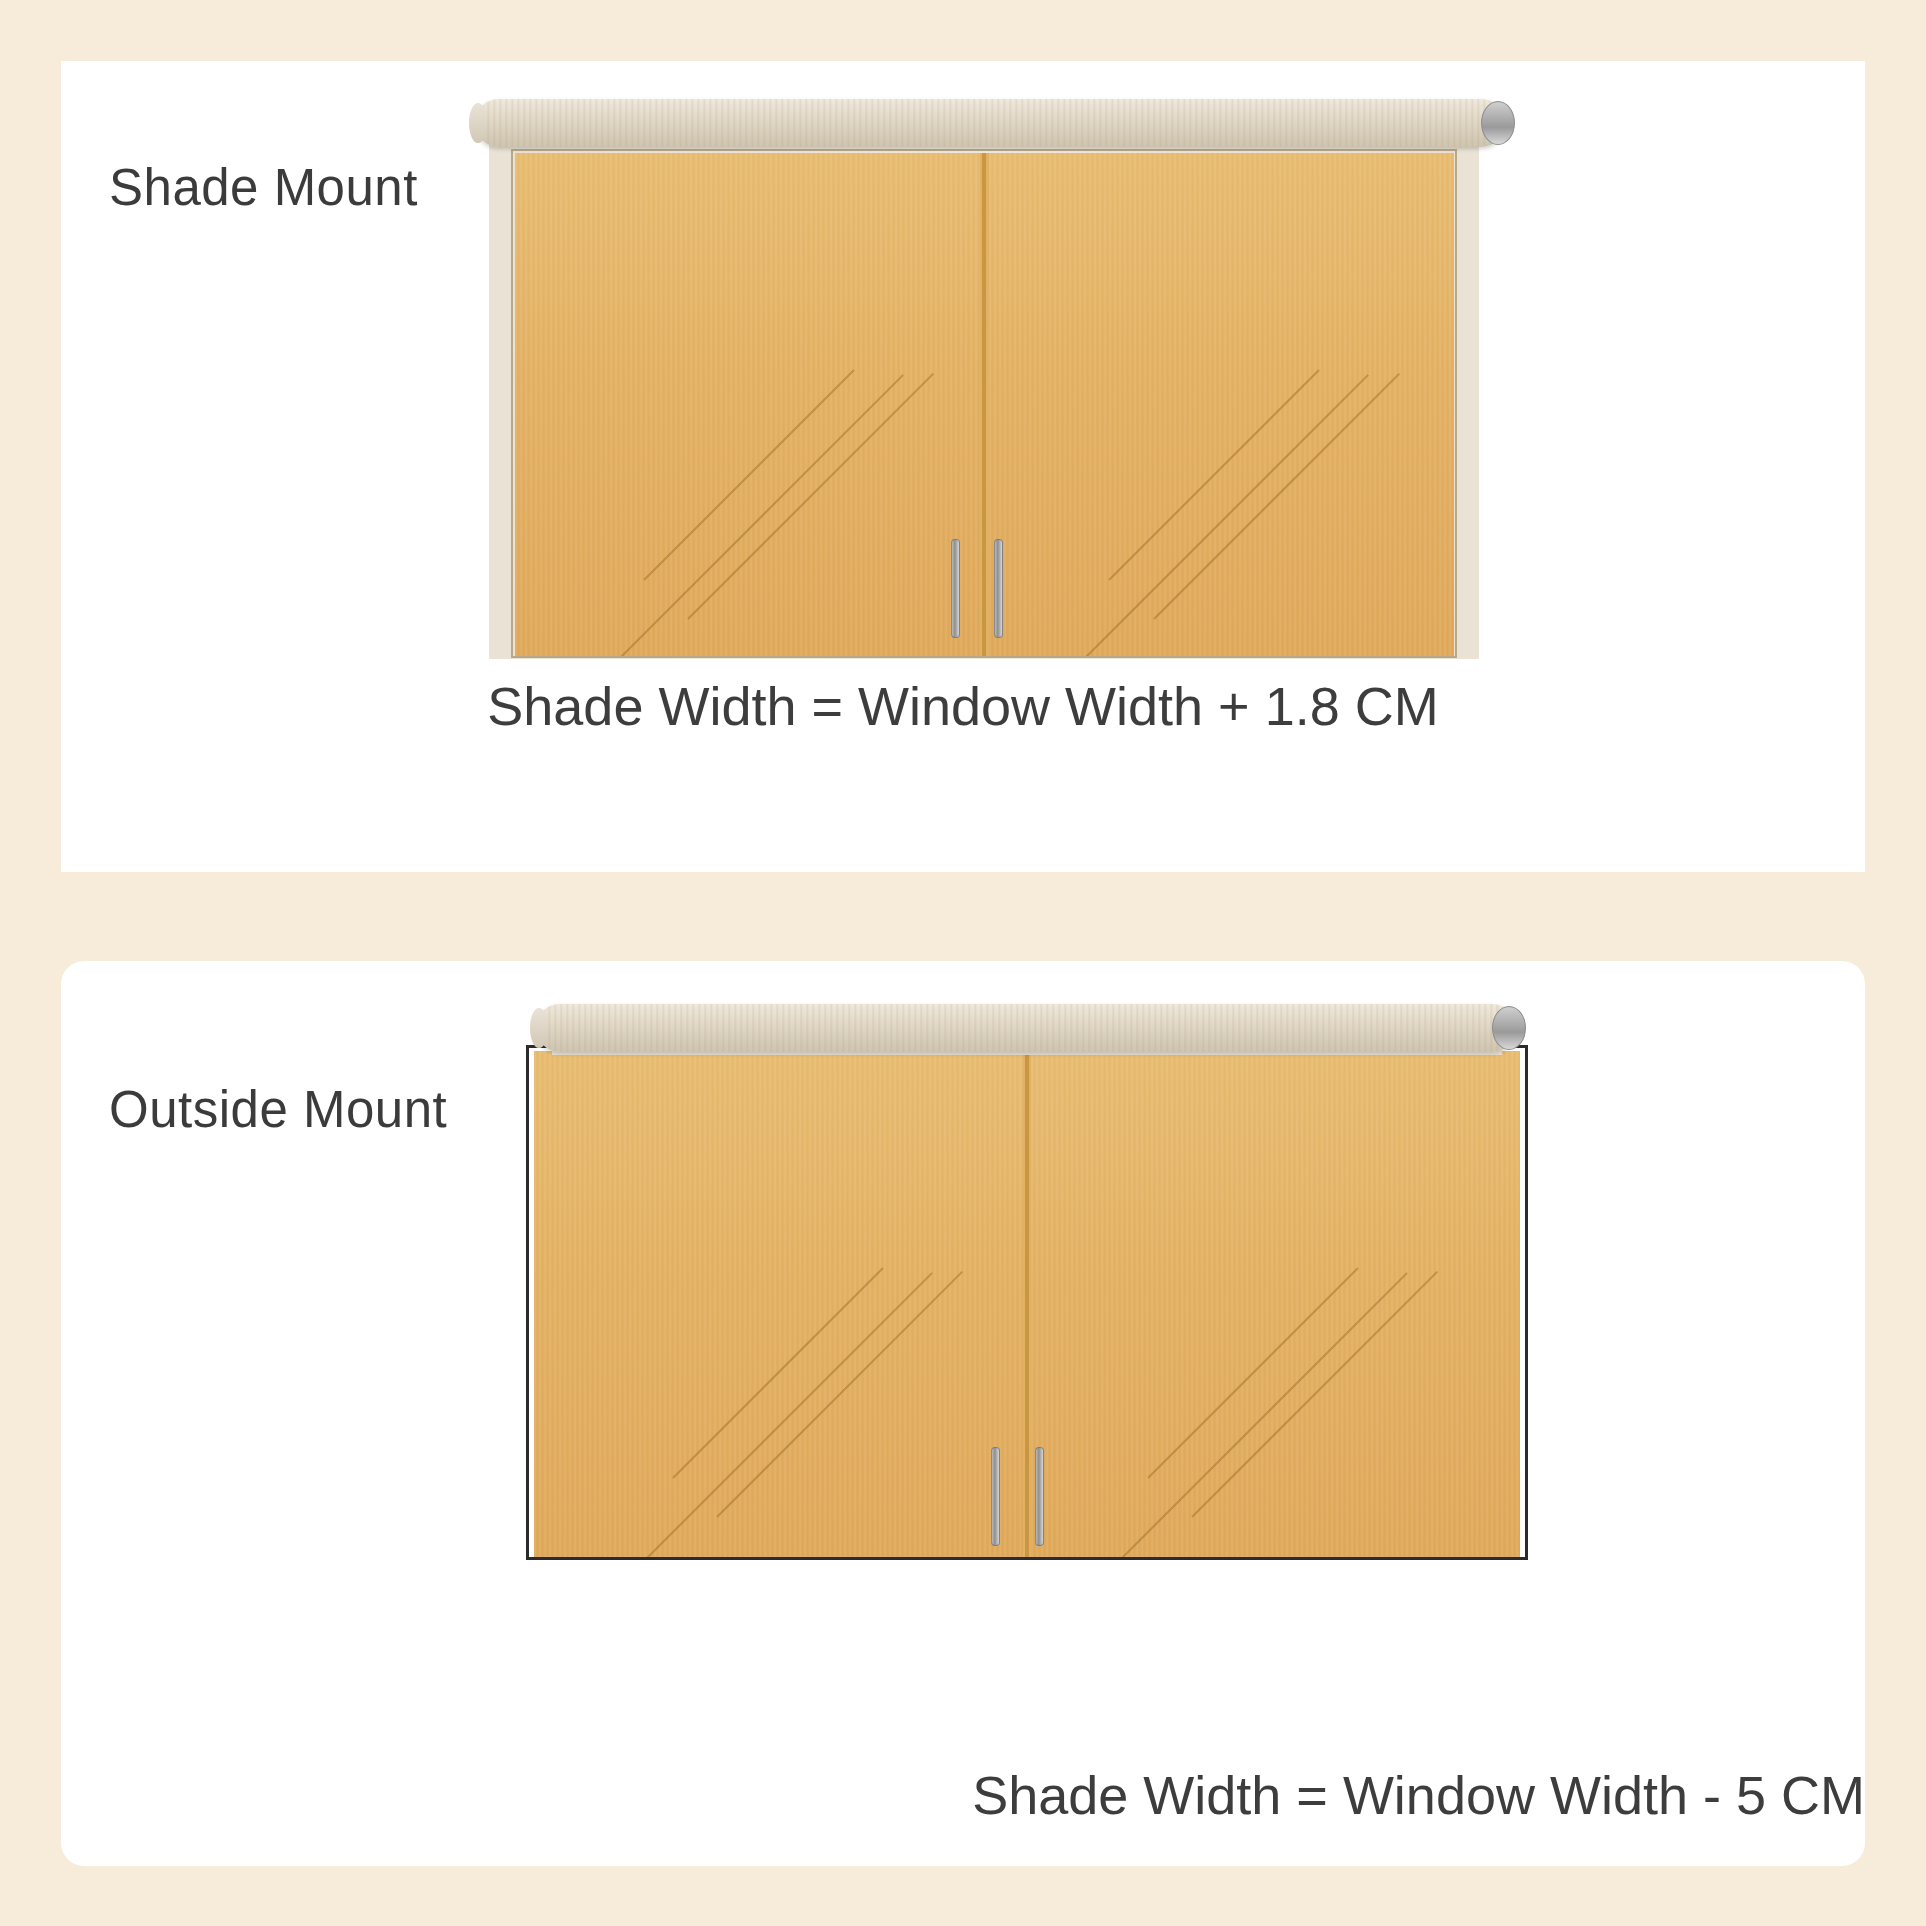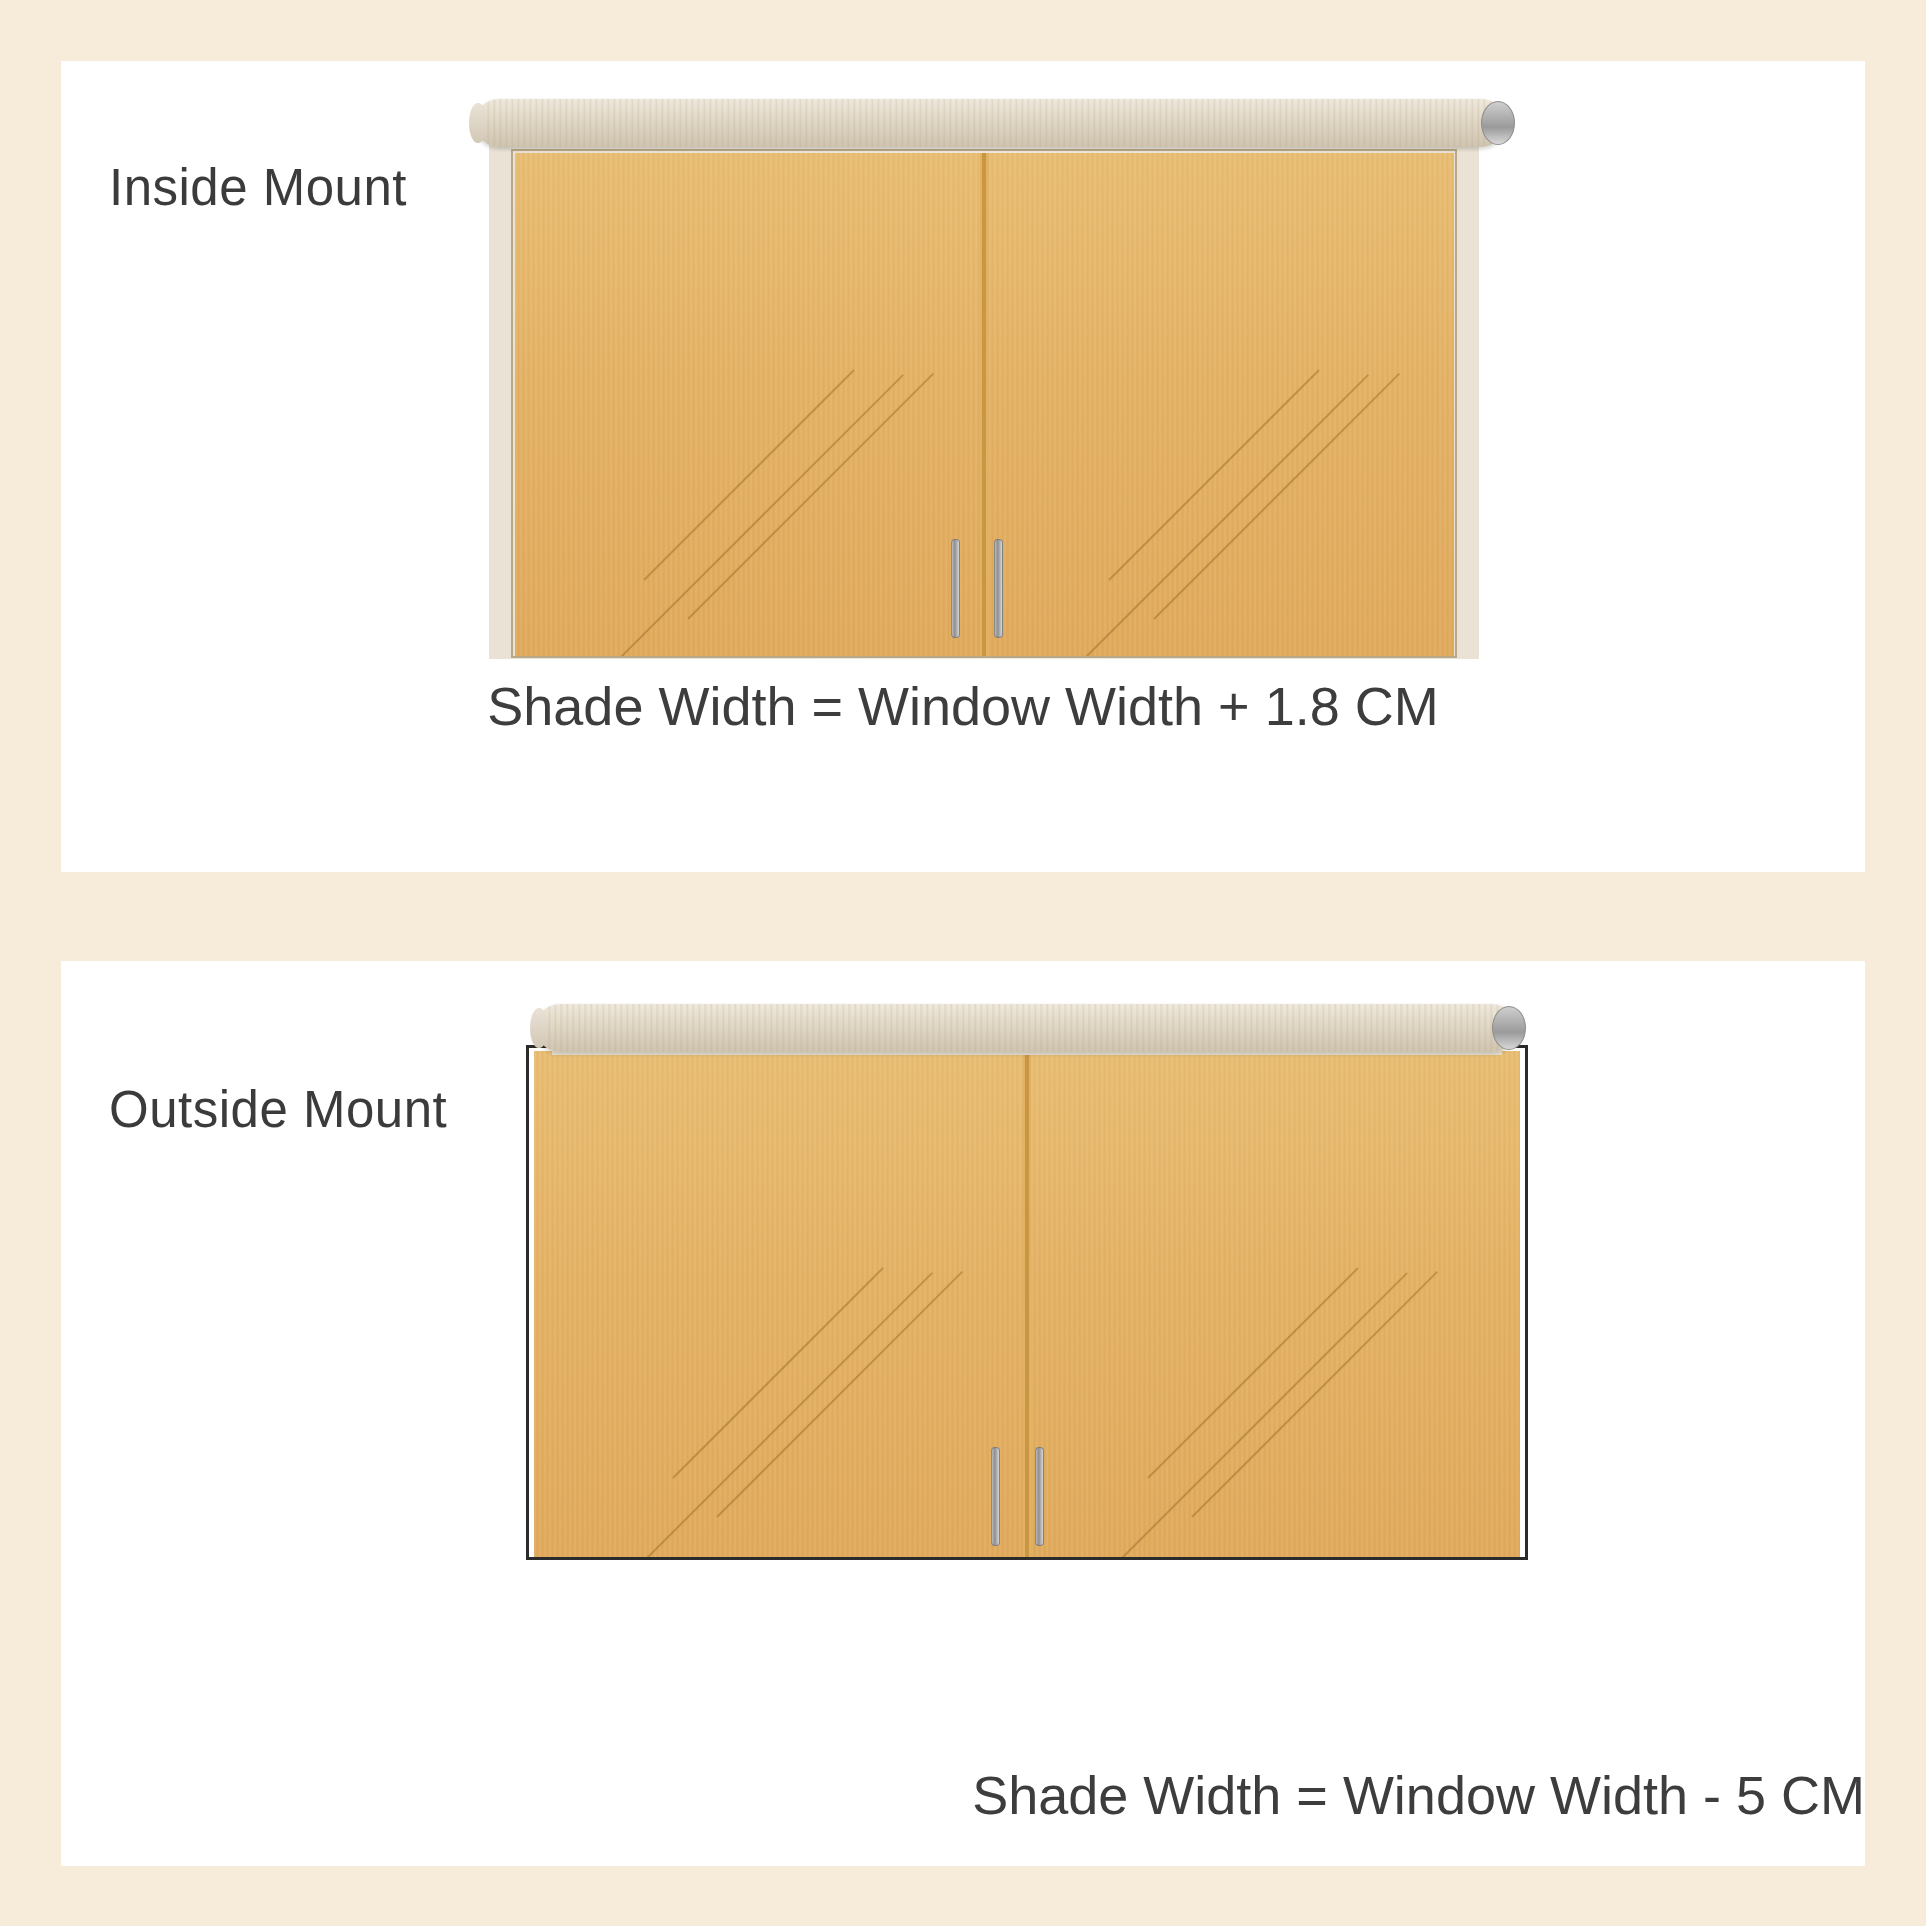--- a/index.html
+++ b/index.html
@@ -30,20 +30,21 @@
     box-sizing: border-box;
     width: 1804px;
     overflow: hidden;
   }
   .panel-inside {
     height: 863px;
     margin-bottom: 89px;
   }
   .panel-outside {
     height: 962px;
+    border-radius: 23px;
   }
   .panel-label {
     position: absolute;
     left: 48px;
     font-size: 51px;
     color: #3b3b3b;
     font-family: "Liberation Sans", sans-serif;
     letter-spacing: 0.5px;
     white-space: nowrap;
   }
@@ -180,21 +181,21 @@
     background: linear-gradient(180deg,#efe9dd 0%, #eae3d4 100%);
   }
 </style>
 </head>
 <body>
 
 <div class="page">
 
   <div class="panel panel-inside">
 
-    <div class="panel-label">Inside Mount</div>
+    <div class="panel-label">Shade Mount</div>
 
     <div class="window-wrap win-inside">
 
       <div class="recess" style="left:14px; top:42px; width:990px; height:523px;"></div>
 
       <div class="inner-thin-frame" style="left:36px; top:55px; width:946px; height:509px;"></div>
 
       <div class="glass-area" style="left:40px; top:59px; width:939px; height:505px;">
         <div class="pane pane-left" style="left:0; width:465px;"></div>
         <div class="pane pane-right" style="right:0; width:465px;"></div>

